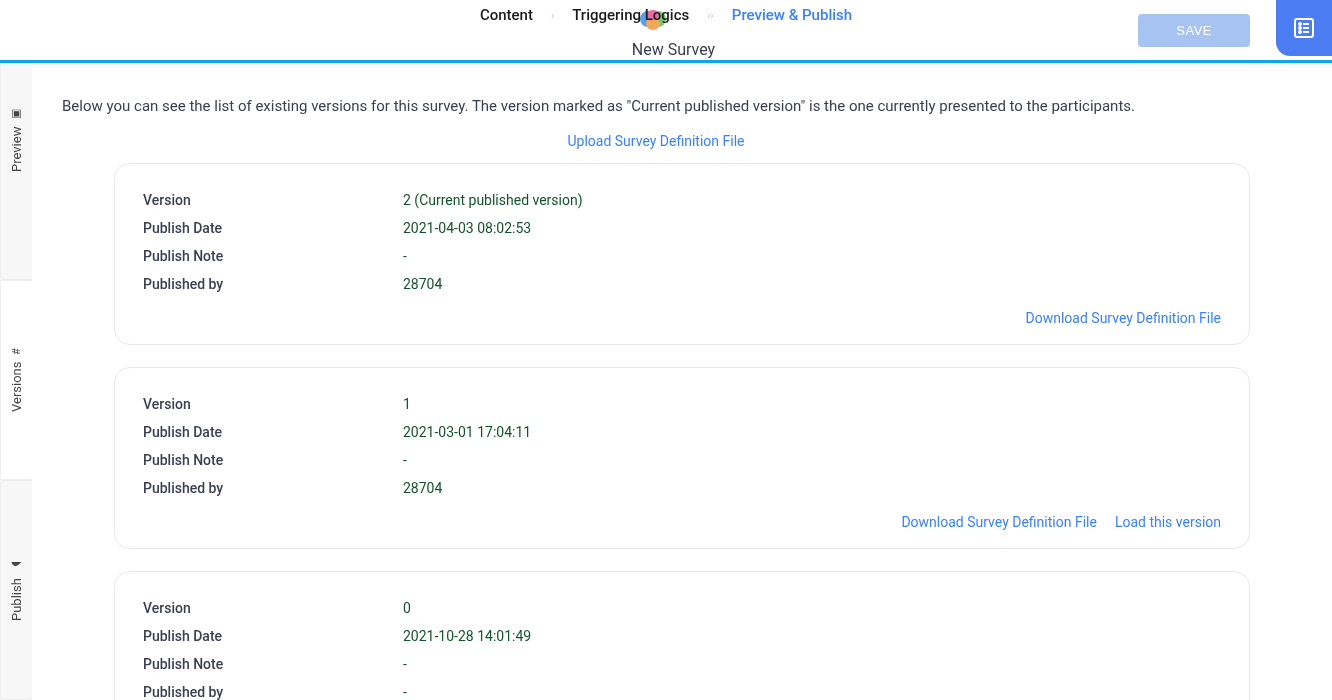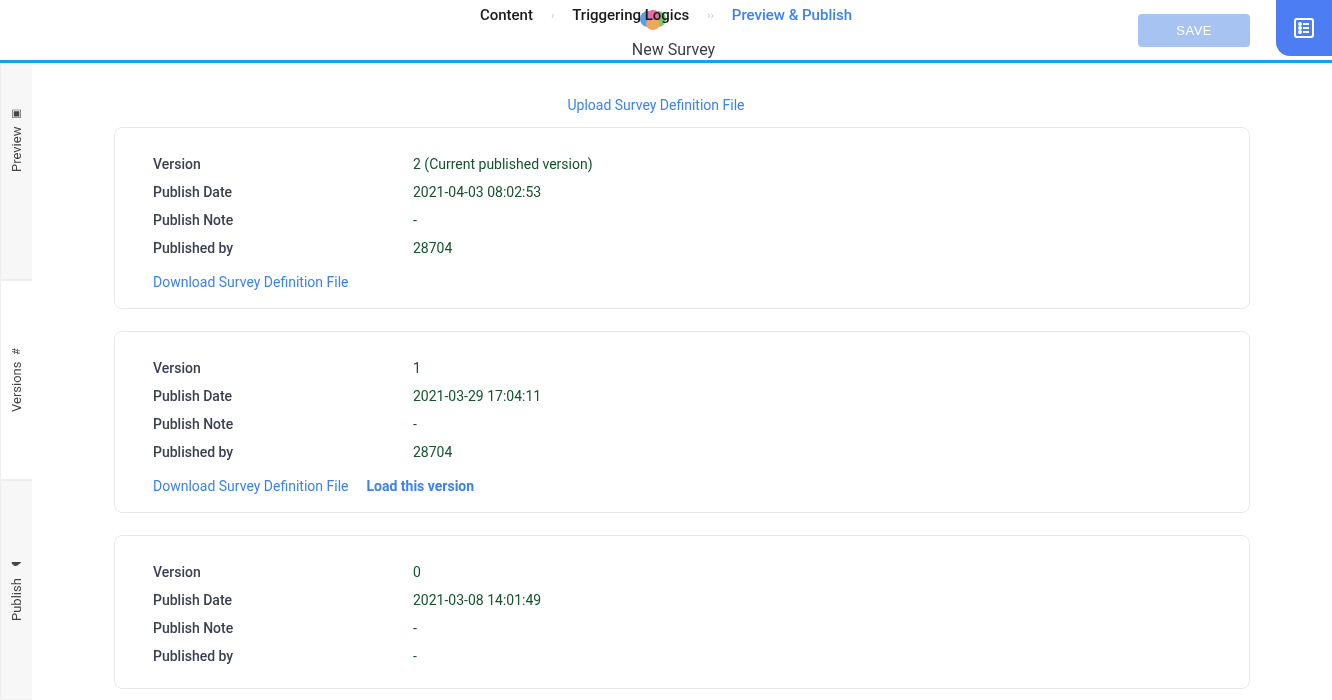--- a/index.html
+++ b/index.html
@@ -129,46 +129,47 @@
     text-align: center;
     padding-right: 52px;
     margin-bottom: 14px;
   }
   .link {
     color: #3b82f6;
     font-size: 14px;
     cursor: pointer;
     text-decoration: none;
   }
-  .link + .link { margin-left: 18px; font-weight: bold; }
+  .link + .link { margin-left: 18px; }
 
   .cards {
     padding: 0 52px;
   }
   .card {
     border: 1px solid #e6e8ec;
-    border-radius: 8px;
-    padding: 22px 28px 18px 38px;
+    border-radius: 16px;
+    padding: 22px 28px 18px 28px;
     margin-bottom: 22px;
     background: #fff;
   }
   .row {
     display: flex;
     padding: 6px 0;
     font-size: 14px;
   }
   .row .label {
     width: 260px;
     color: #3a3f51;
     font-weight: 500;
   }
   .row .value {
     color: #14532d;
   }
   .card-actions {
+    text-align: right;
     padding-top: 12px;
   }
 
 </style>
 </head>
 <body>
 
 <div class="left-rail">
   <div class="rail-tab preview">
     <span>Preview</span>
@@ -214,20 +215,21 @@
     <circle cx="8" cy="8" r="1" fill="#fff"></circle>
     <line x1="11" y1="8" x2="17" y2="8"></line>
     <circle cx="8" cy="12" r="1" fill="#fff"></circle>
     <line x1="11" y1="12" x2="17" y2="12"></line>
     <circle cx="8" cy="16" r="1" fill="#fff"></circle>
     <line x1="11" y1="16" x2="17" y2="16"></line>
   </svg>
 </div>
 
 <div class="main">
+  <div class="intro-text">Below you can see the list of existing versions for this survey. The version marked as "Current published version" is the one currently presented to the participants.</div>
 
   <div class="upload-row">
     <a class="link">Upload Survey Definition File</a>
   </div>
 
   <div class="cards" id="cards">
       <div class="card">
         <div class="row">
           <div class="label">Version</div>
           <div class="value">2 (Current published version)</div>
@@ -246,40 +248,40 @@
         </div>
         <div class="card-actions"><a class="link">Download Survey Definition File</a></div>
       </div>
       <div class="card">
         <div class="row">
           <div class="label">Version</div>
           <div class="value">1</div>
         </div>
         <div class="row">
           <div class="label">Publish Date</div>
-          <div class="value">2021-03-29 17:04:11</div>
+          <div class="value">2021-03-01 17:04:11</div>
         </div>
         <div class="row">
           <div class="label">Publish Note</div>
           <div class="value">-</div>
         </div>
         <div class="row">
           <div class="label">Published by</div>
           <div class="value">28704</div>
         </div>
         <div class="card-actions"><a class="link">Download Survey Definition File</a><a class="link">Load this version</a></div>
       </div>
       <div class="card">
         <div class="row">
           <div class="label">Version</div>
           <div class="value">0</div>
         </div>
         <div class="row">
           <div class="label">Publish Date</div>
-          <div class="value">2021-03-08 14:01:49</div>
+          <div class="value">2021-10-28 14:01:49</div>
         </div>
         <div class="row">
           <div class="label">Publish Note</div>
           <div class="value">-</div>
         </div>
         <div class="row">
           <div class="label">Published by</div>
           <div class="value">-</div>
         </div>
       </div>

